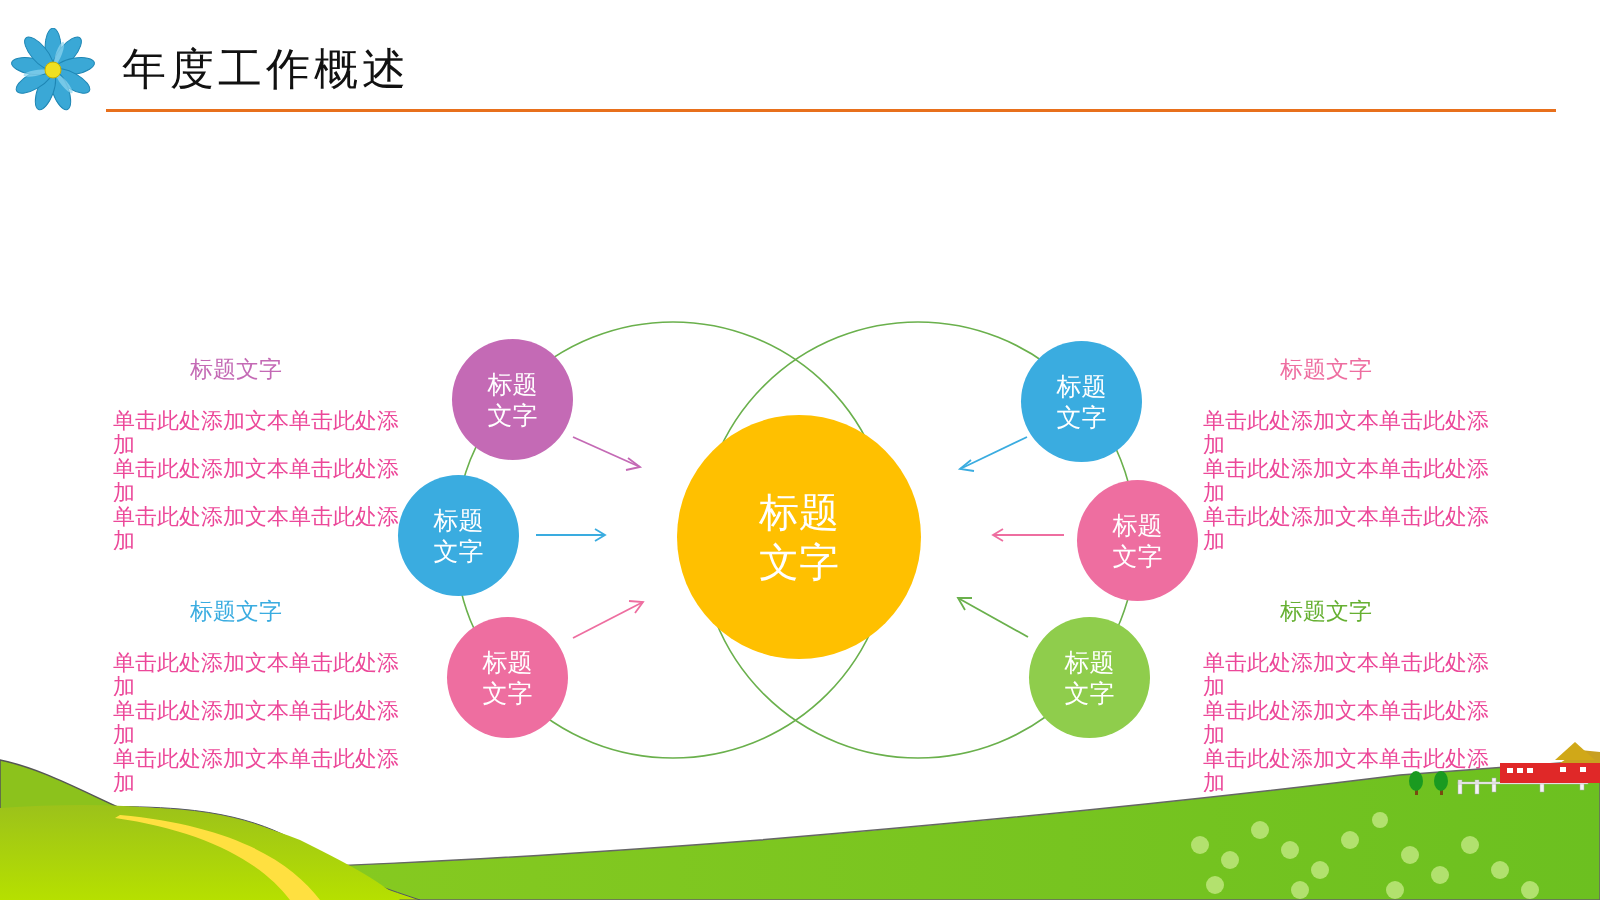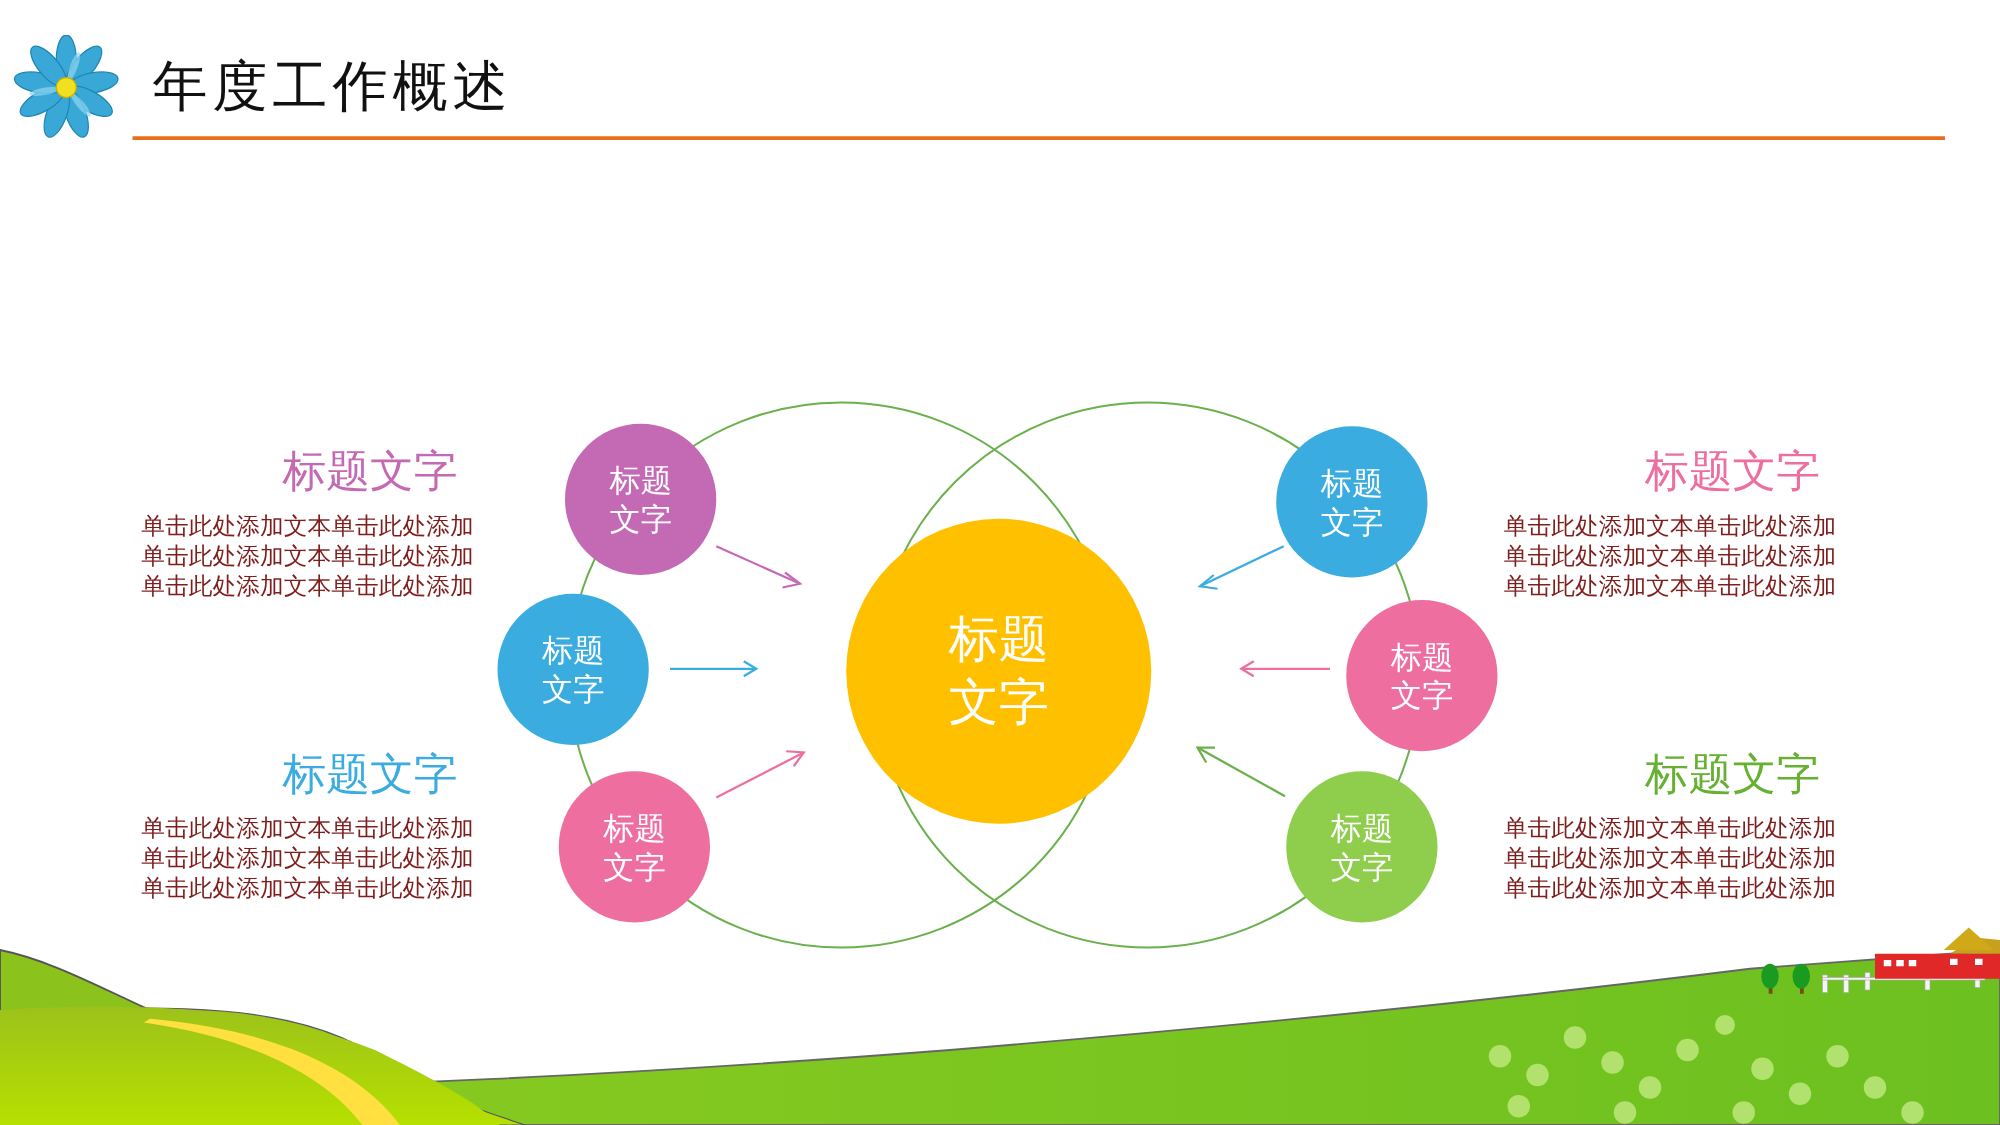--- a/index.html
+++ b/index.html
@@ -1,21 +1,21 @@
 <!DOCTYPE html>
 <html><head>
 <meta charset="utf-8">
 <style>
   html,body{margin:0;padding:0;}
   body{width:1600px;height:900px;position:relative;overflow:hidden;background:#ffffff;font-family:"DejaVu Sans","Liberation Sans",sans-serif;}
   .abs{position:absolute;}
   .title{left:122px;top:40px;font-family:"DejaVu Serif","Liberation Serif",serif;font-size:44px;color:#111;letter-spacing:4px;font-weight:normal;}
   .rule{left:106px;top:109px;width:1450px;height:3px;background:#e8701c;}
-  .sec-title{font-size:35px;width:260px;text-align:right;}
-  .sec-body{font-size:19px;color:#7f1d1d;line-height:24px;width:300px;white-space:pre-line;}
+  .sec-title{font-size:23px;width:260px;text-align:center;}
+  .sec-body{font-size:22px;color:#ec4899;line-height:24px;width:300px;white-space:pre-line;}
   .node{border-radius:50%;color:#fff;display:flex;align-items:center;justify-content:center;text-align:right;white-space:pre-line;}
   .node span{display:block;}
 </style>
 </head>
 <body>
 
 <svg class="abs" style="left:10px;top:28px" width="86" height="84" viewBox="-43 -42 86 84">
   <g fill="#3aa8d6" stroke="#1e86b4" stroke-width="1">
     <ellipse cx="0" cy="-22" rx="8" ry="20" transform="rotate(0)"></ellipse>
     <ellipse cx="0" cy="-22" rx="8" ry="20" transform="rotate(40)"></ellipse>

